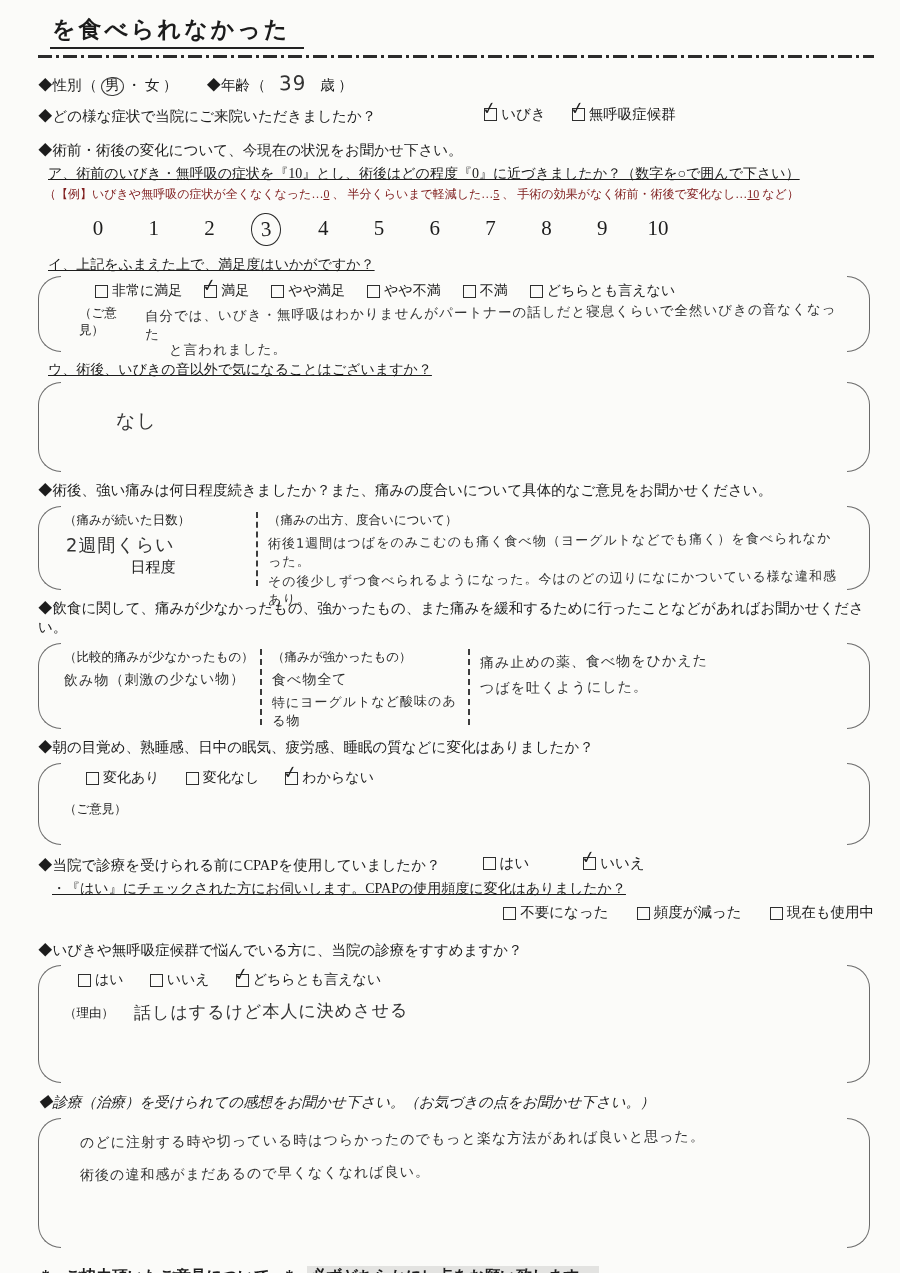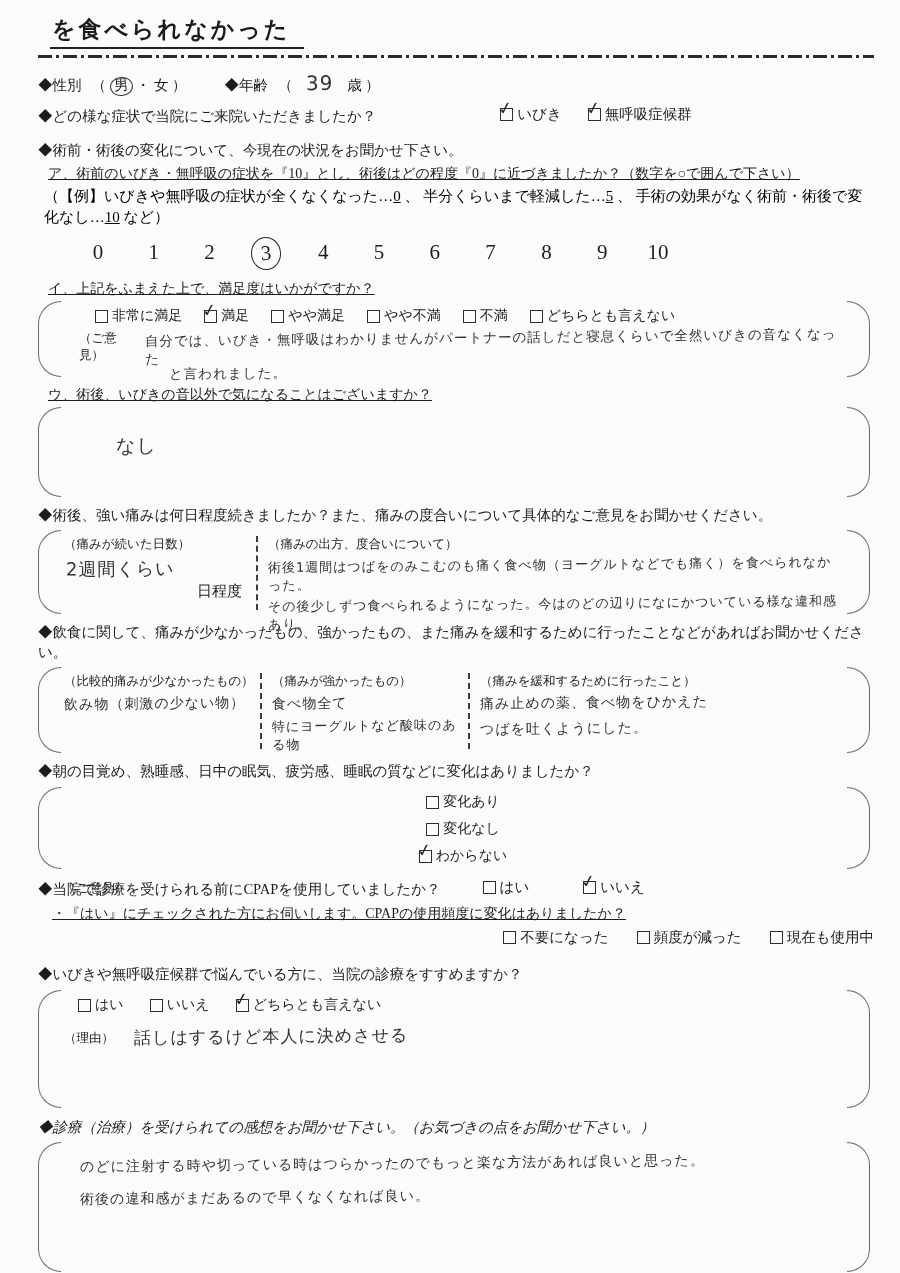--- a/index.html
+++ b/index.html
@@ -11,24 +11,24 @@
   }
   .page{padding:14px 26px 0 38px;position:relative;}
 
   
   .title{display:inline-block;font-size:23px;font-weight:bold;letter-spacing:3px;
          border-bottom:2px solid #222;padding:0 14px 2px 2px;margin-left:12px;}
   .dashdot{height:3px;margin:6px 0 12px 0;
     background:repeating-linear-gradient(90deg,#2b2b2b 0 14px,transparent 14px 18px,#2b2b2b 18px 21px,transparent 21px 25px);}
 
   
-  .row{margin-bottom:8px;font-size:14.5px;gap:16px;}
+  .row{margin-bottom:8px;font-size:14.5px;}
   .q{font-size:14.5px;margin-bottom:5px;}
   .sub{font-size:14px;margin:2px 0 2px 10px;text-decoration:underline;}
-  .example{font-size:15px;margin:2px 0 2px 6px;color:#000000;}
+  .example{font-size:12px;margin:2px 0 2px 6px;color:#7f1d1d;}
   .u{text-decoration:underline;}
 
   
   .hand{font-family:"DejaVu Sans",sans-serif;color:#333;display:inline-block;
         transform:rotate(-0.6deg);letter-spacing:1px;}
 
   
   .cbgroup{display:flex;align-items:center;gap:24px;flex-wrap:nowrap;}
   .cb{display:inline-flex;align-items:center;gap:4px;white-space:nowrap;}
   .box{position:relative;display:inline-block;width:11px;height:11px;
@@ -64,21 +64,21 @@
 </head>
 <body>
 
 <div class="page">
 
   <div>
     <span class="title">を食べられなかった</span>
     <div class="dashdot"></div>
   </div>
 
-  <div class="row" style="display:flex;gap:10px;align-items:baseline;">
+  <div class="row" style="display:flex;gap:1px;align-items:baseline;">
     <span>◆性別</span>
     <span>
       <span>（</span>
       <span class="circle-m">男</span>
       <span>・</span>
       <span>女</span>
       <span>）</span>
     </span>
     <span style="margin-left:28px;">◆年齢</span>
     <span>
@@ -167,21 +167,21 @@
   </div>
 
   <div class="q">◆術後、強い痛みは何日程度続きましたか？また、痛みの度合いについて具体的なご意見をお聞かせください。</div>
   <div class="ansbox" style="height:74px;">
     <span class="paren l"></span>
     <span class="paren r"></span>
     <div class="cols" style="height:100%;">
       <div style="width:192px;">
         <div class="small-label">（痛みが続いた日数）</div>
         <div class="hand" style="font-size:18px;margin:4px 0 0 2px;">2週間くらい</div>
-        <div style="font-size:15px;text-align:right;margin-right:14px;">日程度</div>
+        <div style="font-size:15px;text-align:center;margin-right:14px;">日程度</div>
       </div>
       <div class="dashsep" style="flex:1;padding-left:10px;">
         <div class="small-label">（痛みの出方、度合いについて）</div>
         <div class="hand" style="font-size:13px;margin-top:3px;">術後1週間はつばをのみこむのも痛く食べ物（ヨーグルトなどでも痛く）を食べられなかった。</div>
         <div class="hand" style="font-size:13px;margin-top:2px;">その後少しずつ食べられるようになった。今はのどの辺りになにかついている様な違和感あり。</div>
       </div>
     </div>
   </div>
 
   <div class="q">◆飲食に関して、痛みが少なかったもの、強かったもの、また痛みを緩和するために行ったことなどがあればお聞かせください。</div>
@@ -192,32 +192,31 @@
       <div style="width:196px;">
         <div class="small-label">（比較的痛みが少なかったもの）</div>
         <div class="hand" style="font-size:14px;margin-top:4px;">飲み物（刺激の少ない物）</div>
       </div>
       <div class="dashsep" style="width:196px;padding-left:10px;">
         <div class="small-label">（痛みが強かったもの）</div>
         <div class="hand" style="font-size:14px;margin-top:4px;">食べ物全て</div>
         <div class="hand" style="font-size:13px;margin-top:3px;">特にヨーグルトなど酸味のある物</div>
       </div>
       <div class="dashsep" style="flex:1;padding-left:10px;">
-        <div class="small-label">（痛みを緩和するために行ったこと）</div>
         <div class="hand" style="font-size:14px;margin-top:3px;">痛み止めの薬、食べ物をひかえた</div>
         <div class="hand" style="font-size:14px;margin-top:6px;">つばを吐くようにした。</div>
       </div>
     </div>
   </div>
 
   <div class="q">◆朝の目覚め、熟睡感、日中の眠気、疲労感、睡眠の質などに変化はありましたか？</div>
   <div class="ansbox" style="height:72px;">
     <span class="paren l"></span>
     <span class="paren r"></span>
-    <div class="cbgroup" style="margin-left:22px;gap:8px;flex-direction:column;">
+    <div class="cbgroup" style="margin-left:22px;gap:26px;">
       <span class="cb">
           <span class="box"></span>
           <span>変化あり</span>
         </span>
       <span class="cb">
           <span class="box"></span>
           <span>変化なし</span>
         </span>
       <span class="cb">
           <span class="box checked"></span>

